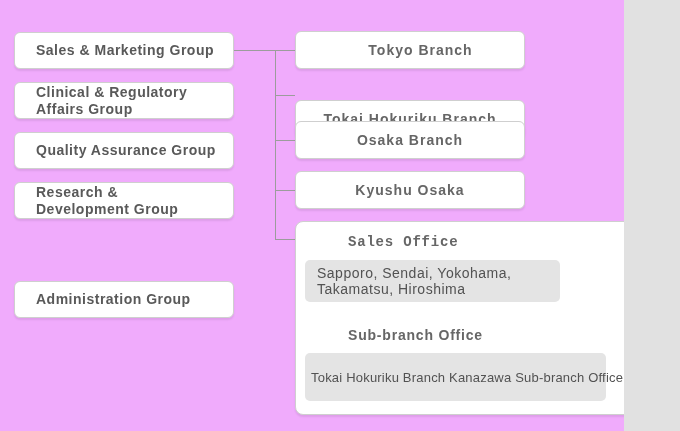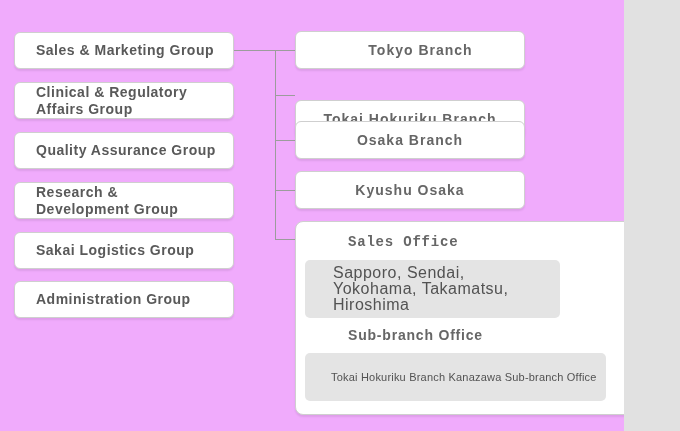--- a/index.html
+++ b/index.html
@@ -72,35 +72,35 @@
     background: #e4e4e4;
     border-radius: 5px;
     box-sizing: border-box;
     color: #525252;
   }
   .inner-locations {
     left: 9px;
     top: 38px;
     width: 255px;
     min-height: 41px;
-    padding: 5px 28px;
-    font-size: 16px;
+    padding: 5px 12px;
+    font-size: 14px;
     line-height: 16px;
     letter-spacing: 0.5px;
   }
   .inner-subbranch {
     left: 9px;
     top: 131px;
     width: 301px;
     height: 48px;
     display: flex;
     align-items: center;
-    padding-left: 26px;
+    padding-left: 6px;
     padding-right: 4px;
-    font-size: 11px;
+    font-size: 13px;
     letter-spacing: 0.2px;
     white-space: nowrap;
     text-align: right;
   }
   .connector {
     position: absolute;
     background: #9c9c9c;
   }
 </style>
 </head>
@@ -116,24 +116,20 @@
     <span>Clinical &amp; Regulatory</span>
       <span>Affairs Group</span>
   </div>
   <div class="card group-box" style="top:132px;">
     <span>Quality Assurance Group</span>
       <span></span>
   </div>
   <div class="card group-box" style="top:182px;">
     <span>Research &amp;</span>
       <span>Development Group</span>
-  </div>
-  <div class="card group-box" style="top:232px;">
-    <span>Sakai Logistics Group</span>
-      <span></span>
   </div>
   <div class="card group-box" style="top:281px;">
     <span>Administration Group</span>
       <span></span>
   </div>
 
   <div class="connector" style="left:234px; top:50px; width:61px; height:1px;"></div>
   <div class="connector" style="left:275px; top:50px; width:1px; height:190px;"></div>
   <div class="connector" style="left:275px; top:95px; width:20px; height:1px;"></div>
   <div class="connector" style="left:275px; top:140px; width:20px; height:1px;"></div>

